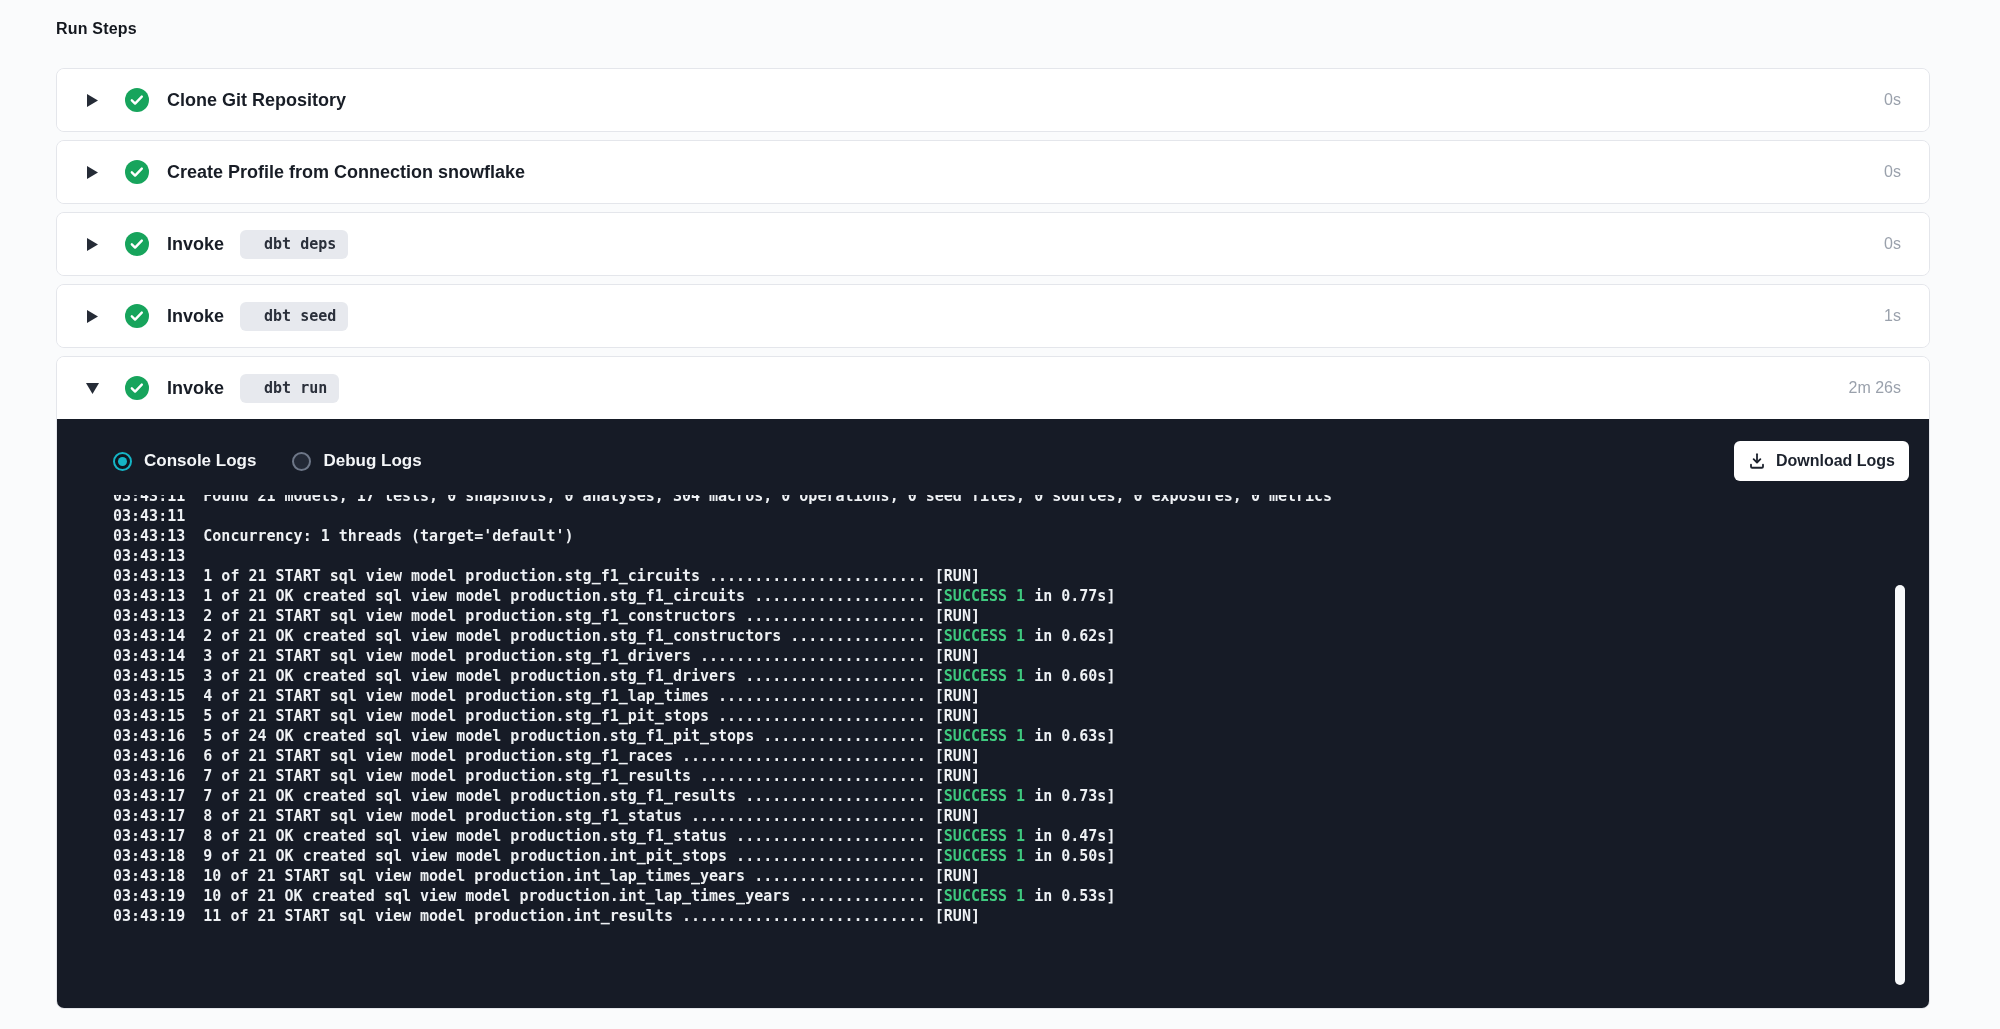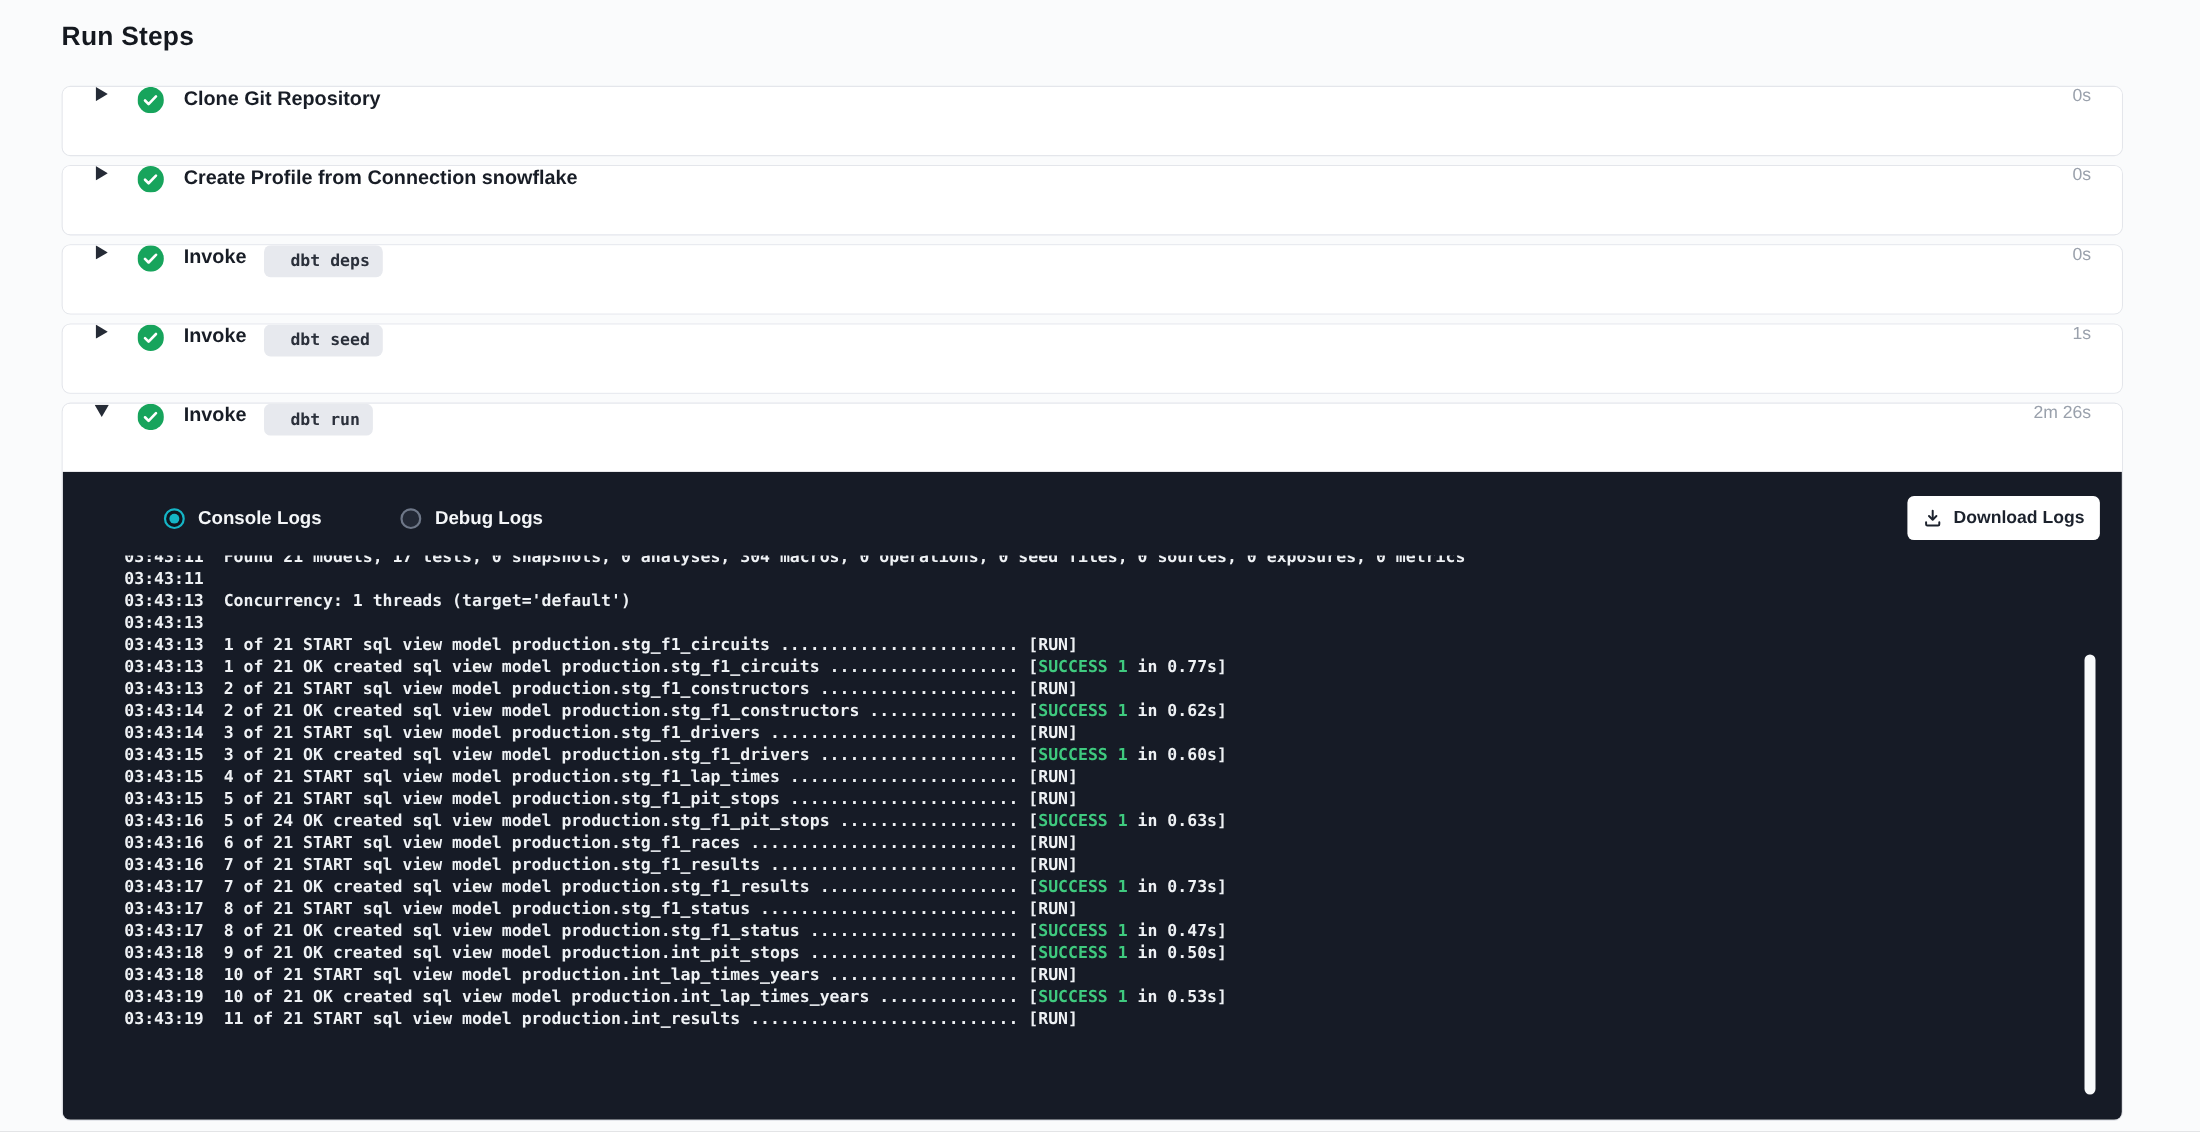--- a/index.html
+++ b/index.html
@@ -6,36 +6,36 @@
   body {
     width: 2000px; height: 1029px;
     background: #fafbfc;
     font-family: "Liberation Sans", sans-serif;
     color: #1a1f28;
     overflow: hidden;
     position: relative;
   }
   .page { padding: 20px 70px 0 56px; }
   .page-title {
-    font-size: 24px; font-weight: 700; color: #14181f;
+    font-size: 16px; font-weight: 700; color: #14181f;
     margin: 0 0 30px 0; letter-spacing: .2px;
   }
 
   
   .step-card {
     background: #ffffff;
     border: 1px solid #e4e6eb;
     border-radius: 8px;
     margin-bottom: 8px;
     overflow: hidden;
     box-sizing: border-box;
   }
   .step-header {
     height: 62px;
-    display: flex; align-items: flex-start;
+    display: flex; align-items: center;
     padding: 0 28px 0 30px;
     cursor: pointer;
     background: #ffffff;
   }
   .caret { width: 12px; height: 13px; margin-right: 26px; flex: 0 0 auto; display: flex; align-items: center; }
   .caret svg { display: block; }
   .step-card.expanded .caret svg { transform: rotate(90deg); }
   .check-wrap { width: 24px; height: 24px; margin-right: 18px; color: var(--success-green, #17a45c); flex: 0 0 auto; }
   .check-wrap svg { display: block; }
   .step-label { font-size: 18px; font-weight: 700; color: #181d26; }
@@ -60,21 +60,20 @@
   .console-toolbar {
     display: flex; align-items: center;
     padding: 22px 20px 14px 56px;
     flex: 0 0 auto;
   }
   .radio-group { display: flex; align-items: center; gap: 36px; }
   .log-tab {
     display: flex; align-items: center; gap: 12px;
     color: #f4f6f8; font-size: 17px; font-weight: 700;
     cursor: pointer;
-    margin-left: 36px;
   }
   .radio-dot {
     width: 19px; height: 19px; border-radius: 50%;
     border: 2px solid #6e7788; background: #232936;
     box-sizing: border-box; position: relative; flex: 0 0 auto;
   }
   .log-tab.selected .radio-dot { border-color: var(--radio-teal, #15b5c6); background: #0f1620; }
   .log-tab.selected .radio-dot::after {
     content: ''; position: absolute; left: 3px; top: 3px; right: 3px; bottom: 3px;
     border-radius: 50%; background: var(--radio-teal, #15b5c6);

